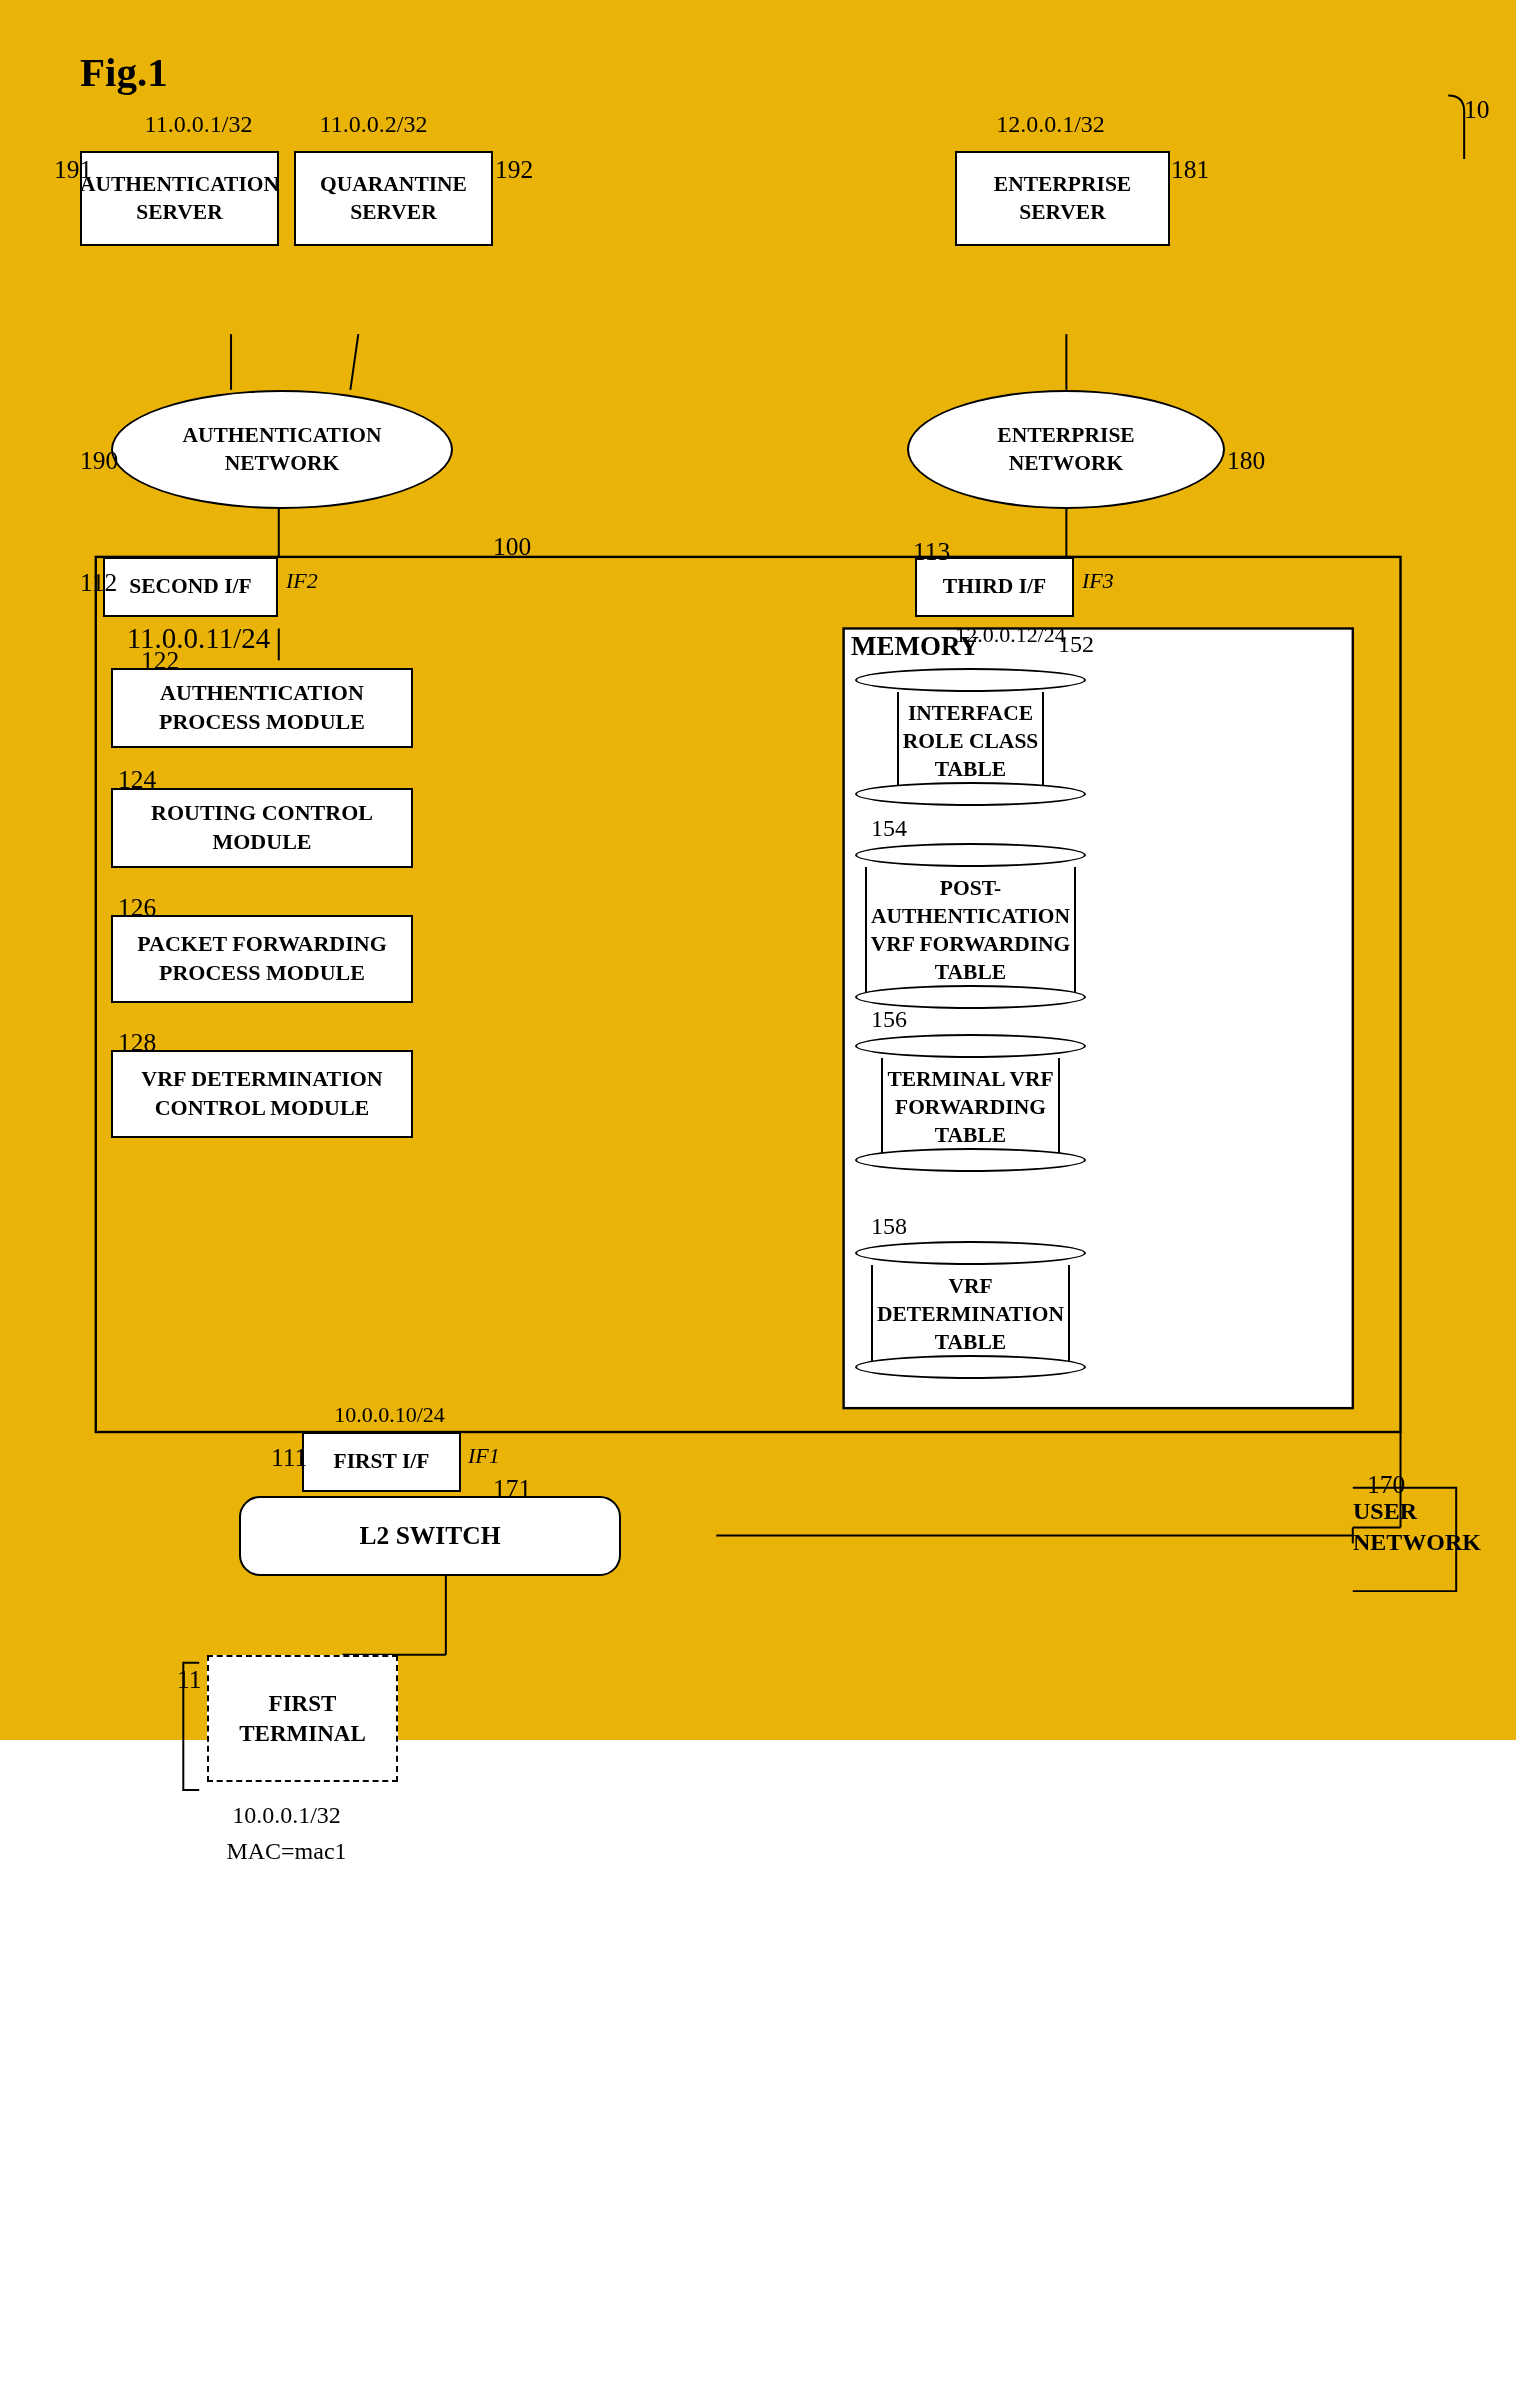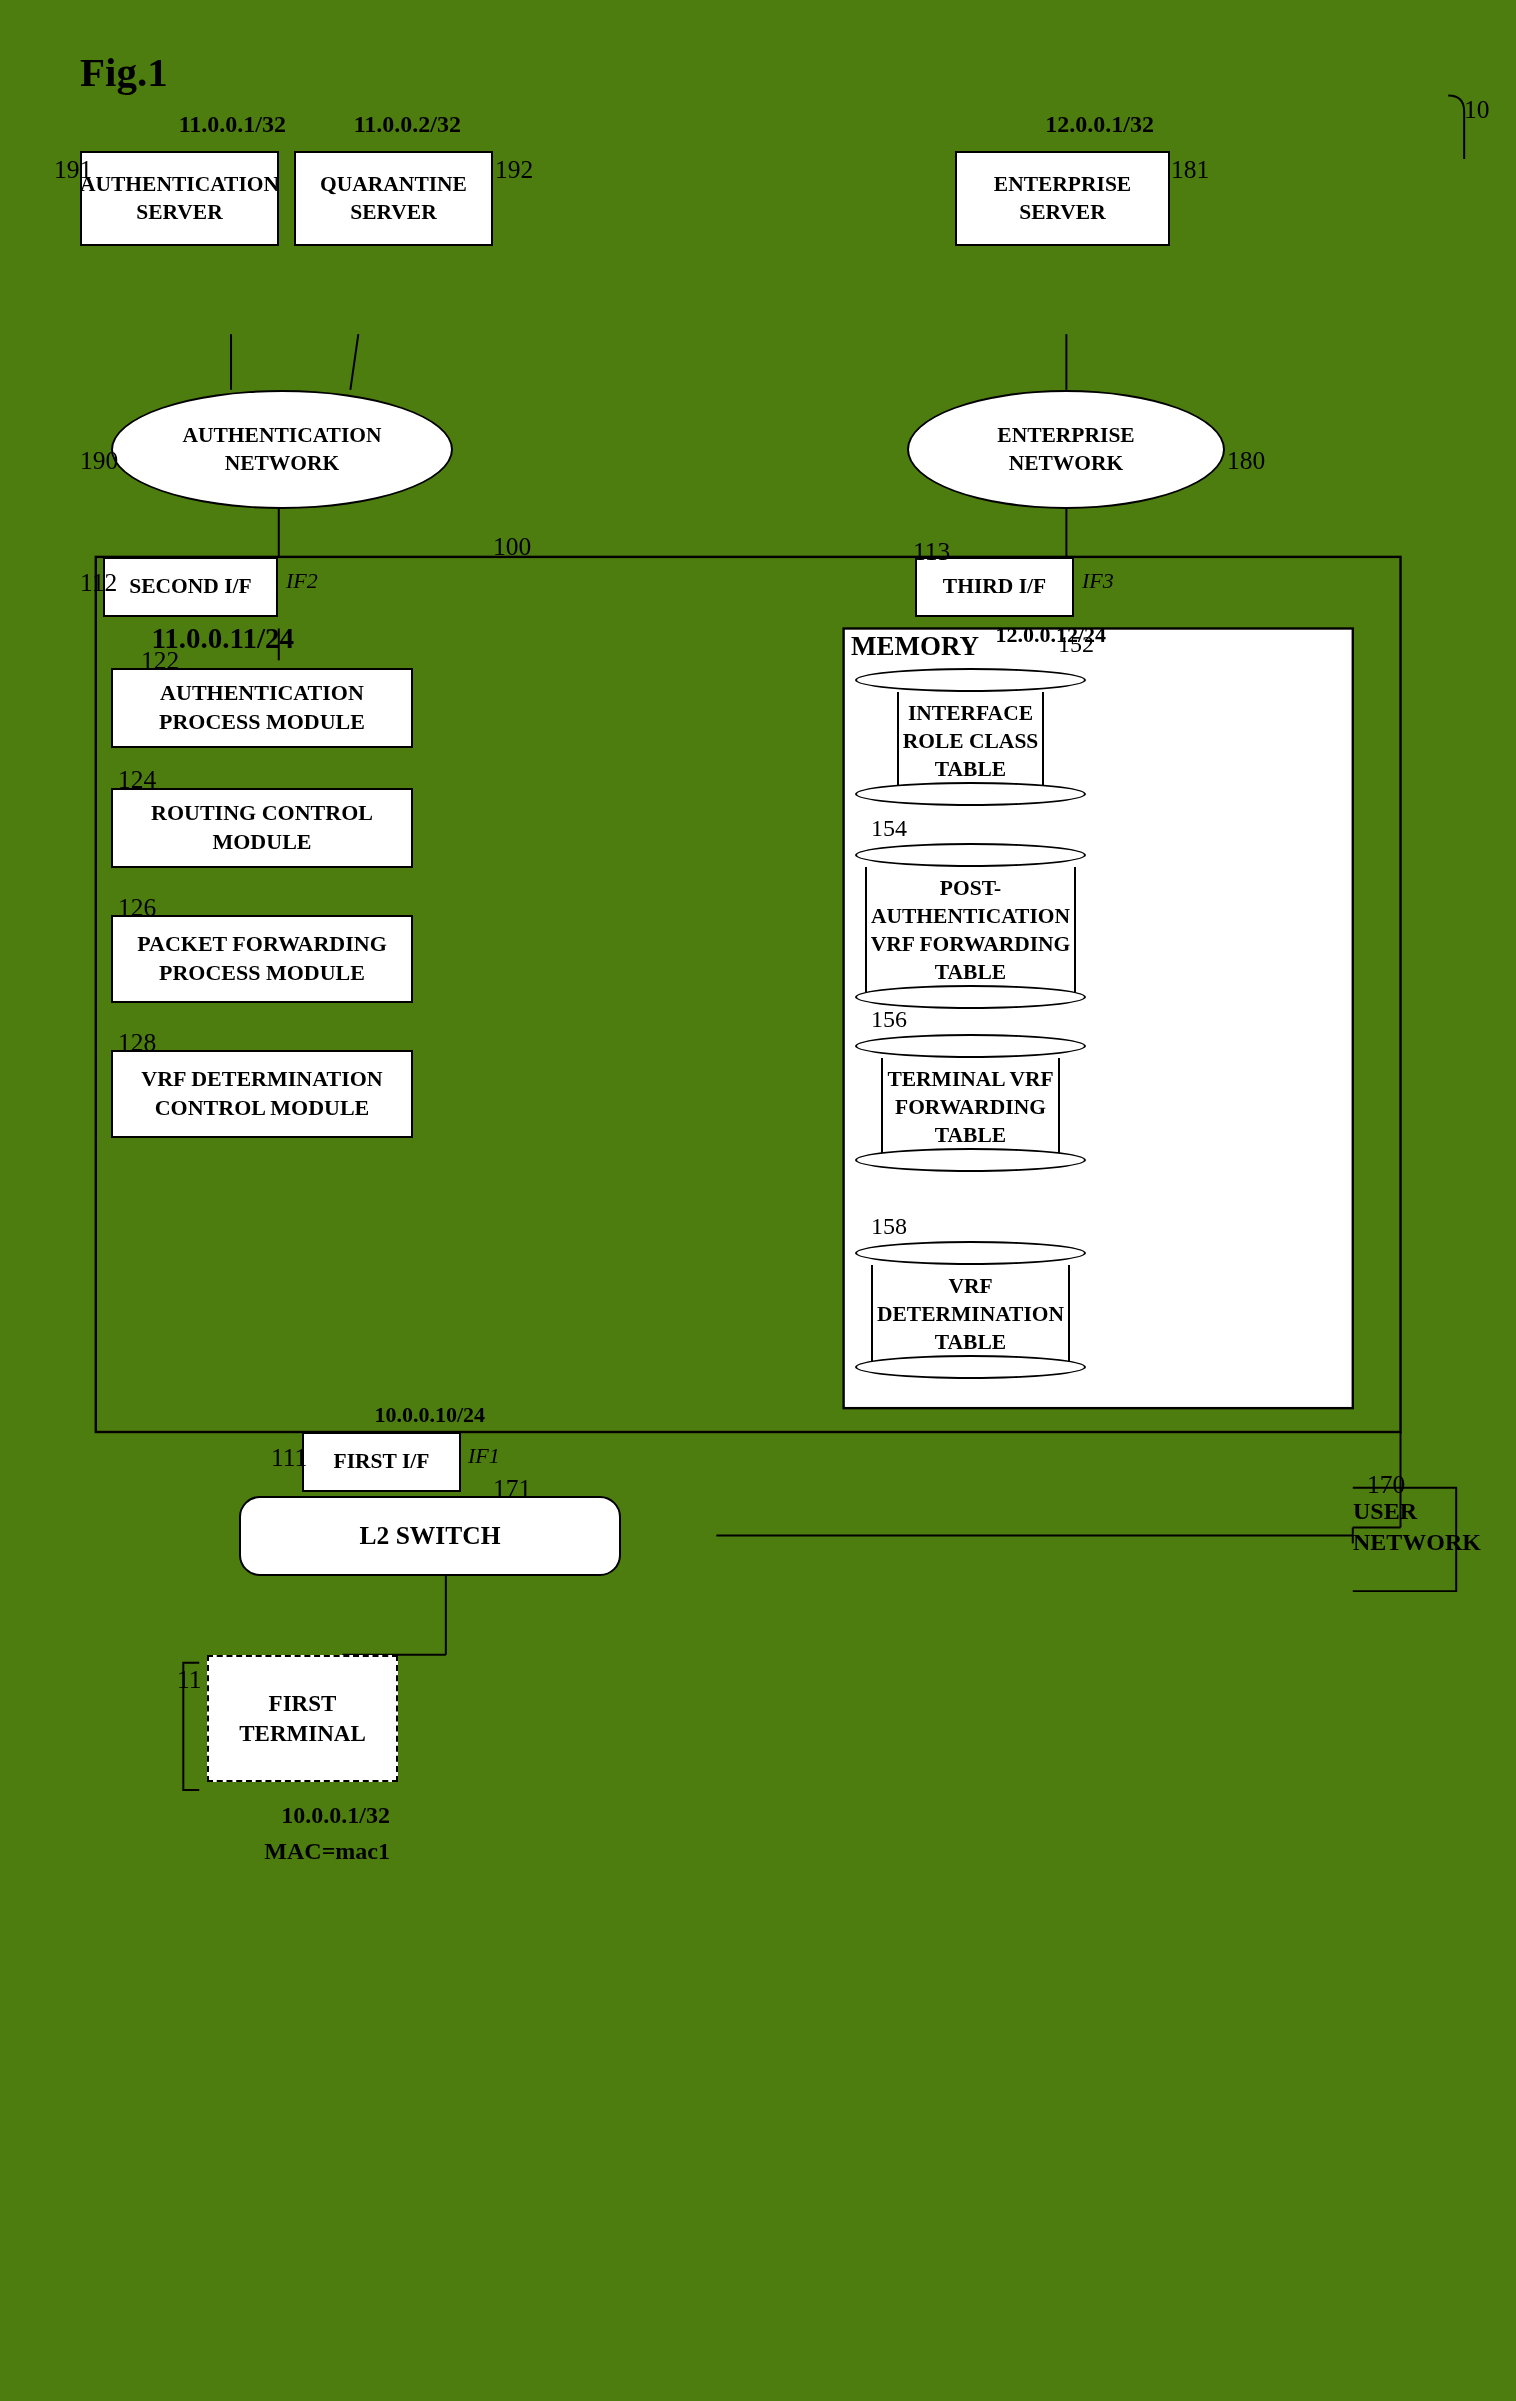--- a/index.html
+++ b/index.html
@@ -7,22 +7,22 @@
       background: #fff;
       font-family: 'Times New Roman', Times, serif;
       width: 1517px;
       min-height: 2401px;
       position: relative;
       overflow: hidden;
     }
     .page {
       position: relative;
       width: 1517px;
-      height: 2401px;
-      background: #4d7c0f;
+      height: 1740px;
+      background: #eab308;
     }
     
     .fig-title {
       position: absolute;
       top: 48px;
       left: 80px;
       font-size: 41px;
       font-weight: bold;
     }
     
@@ -107,22 +107,22 @@
       position: absolute;
       top: 0; left: 0;
       width: 1517px;
       height: 2401px;
       pointer-events: none;
     }
     
     .ip-label {
       position: absolute;
       font-size: 24px;
-      font-weight: bold;
-      text-align: right;
+      font-weight: normal;
+      text-align: center;
     }
   </style>
 </head>
 <body>
 
 <div class="page">
 
   <svg class="svg-overlay" viewBox="0 0 1906 3018" width="1517" height="2401">
 
     <path d="M 1820 120 Q 1840 120 1840 140 L 1840 200" stroke="#000" stroke-width="2.5" fill="none"></path>

